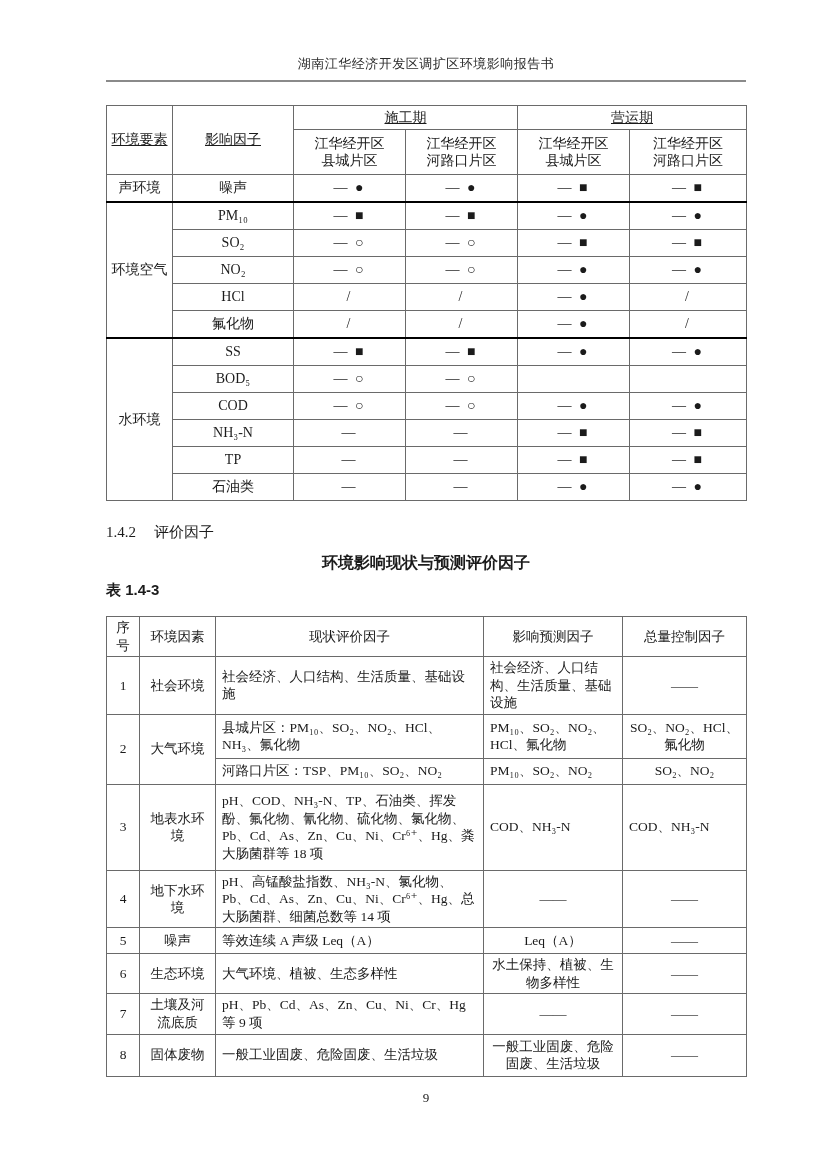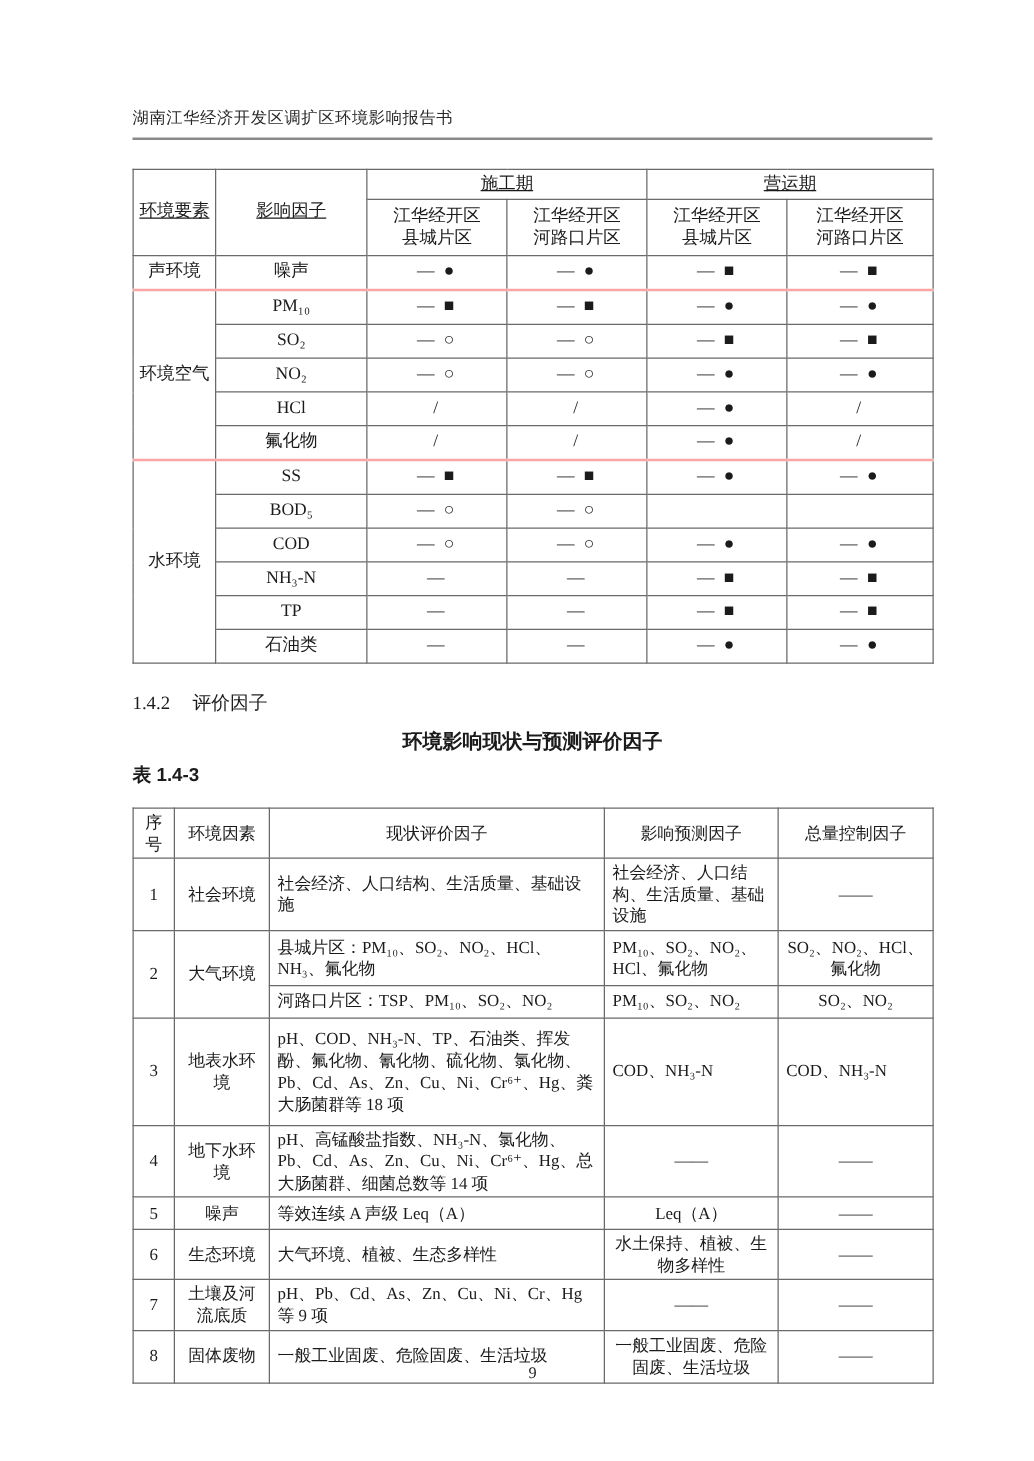--- a/index.html
+++ b/index.html
@@ -1,27 +1,27 @@
 <!DOCTYPE html>
 <html><head>
 <meta charset="utf-8">
 <style>
   html,body{margin:0;padding:0;background:#e8e8e8;}
   .page{position:relative;width:827px;height:1169px;background:#ffffff;margin:0 auto;
         font-family:"Liberation Serif","DejaVu Serif","DejaVu Sans",serif;color:#1b1b1b;overflow:hidden;}
   .content{position:absolute;left:106px;top:0;width:640px;}
-  .hdr{padding-top:85px;text-align:left;font-size:13px;letter-spacing:0.5px;color:#2a2a2a;}
+  .hdr{padding-top:55px;text-align:center;font-size:13px;letter-spacing:0.5px;color:#2a2a2a;}
   .rule{margin-top:7px;border-bottom:2px solid #8a8a8a;height:0;}
   table{border-collapse:collapse;table-layout:fixed;width:640px;}
   td{border:1px solid #6a6a6a;overflow:hidden;}
   .t1{margin-top:23px;}
   .t1 td{text-align:center;vertical-align:middle;font-size:14px;height:24px;padding:1px 2px;line-height:1.25;}
   .t1 tr.h1 td{height:21px;text-decoration:underline;}
   .t1 tr.h2 td{height:42px;}
-  .t1 tr.gsep td{border-top:2px solid #fca5a5;}
+  .t1 tr.gsep td{border-top:2px solid #000000;}
   .pre{white-space:pre-line;}
   .sym{letter-spacing:2px;}
   .note{margin-top:3px;font-size:13px;color:#222;}
   .sect{margin-top:22px;font-size:15px;}
   .sect .no{margin-right:18px;}
   .para{margin-top:13px;font-size:15px;text-indent:2em;line-height:1.4;}
   .cap{margin-top:11px;text-align:center;font-family:"Liberation Sans","DejaVu Sans",sans-serif;font-weight:bold;font-size:16px;}
   .tlabel{margin-top:7px;font-family:"Liberation Sans","DejaVu Sans",sans-serif;font-weight:bold;font-size:15px;}
   .t2{margin-top:16px;}
   .t2 td{font-size:13.5px;vertical-align:middle;padding:2px 6px;line-height:1.3;}

